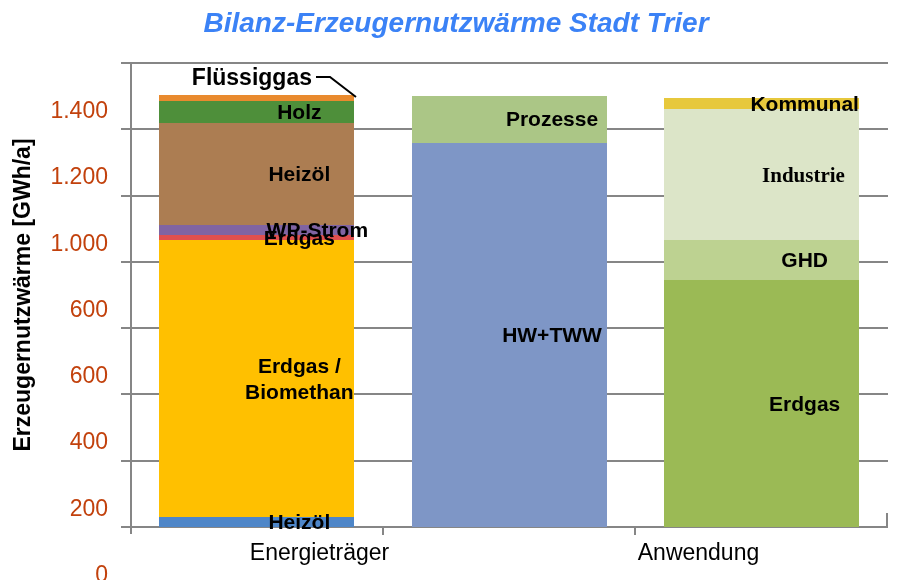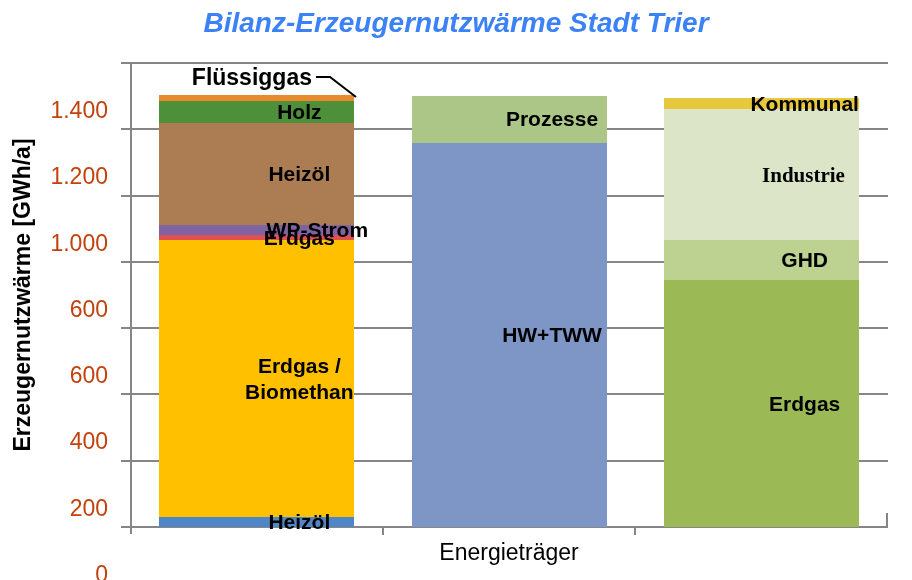--- a/index.html
+++ b/index.html
@@ -97,19 +97,20 @@
         <div class="seg-label" style="left: 281.5px; top: 43.3429px;">Prozesse</div>
         <div class="seg-label" style="left: 534.167px; top: 327.543px;">Erdgas</div>
         <div class="seg-label" style="left: 534.167px; top: 184.2px;">GHD</div>
         <div class="seg-label" style="left: 533px; top: 98.8571px; font-family: Liberation Serif, serif;">Industrie</div>
         <div class="seg-label" style="left: 534.167px; top: 27.6px;">Kommunal</div>
       </div>
   </div>
 
   <div id="x-labels">
     <div class="x-label">Energieträger</div>
+    <div class="x-label">Anwendung</div>
   </div>
 
   <div id="callout-label">Flüssiggas</div>
   <svg id="callout-svg" width="912" height="580" viewBox="0 0 912 580">
     <polyline points="316,77 330,77 356,97" fill="none" stroke="#000000" stroke-width="2"></polyline>
   </svg>
 </div>
 
 </body></html>

